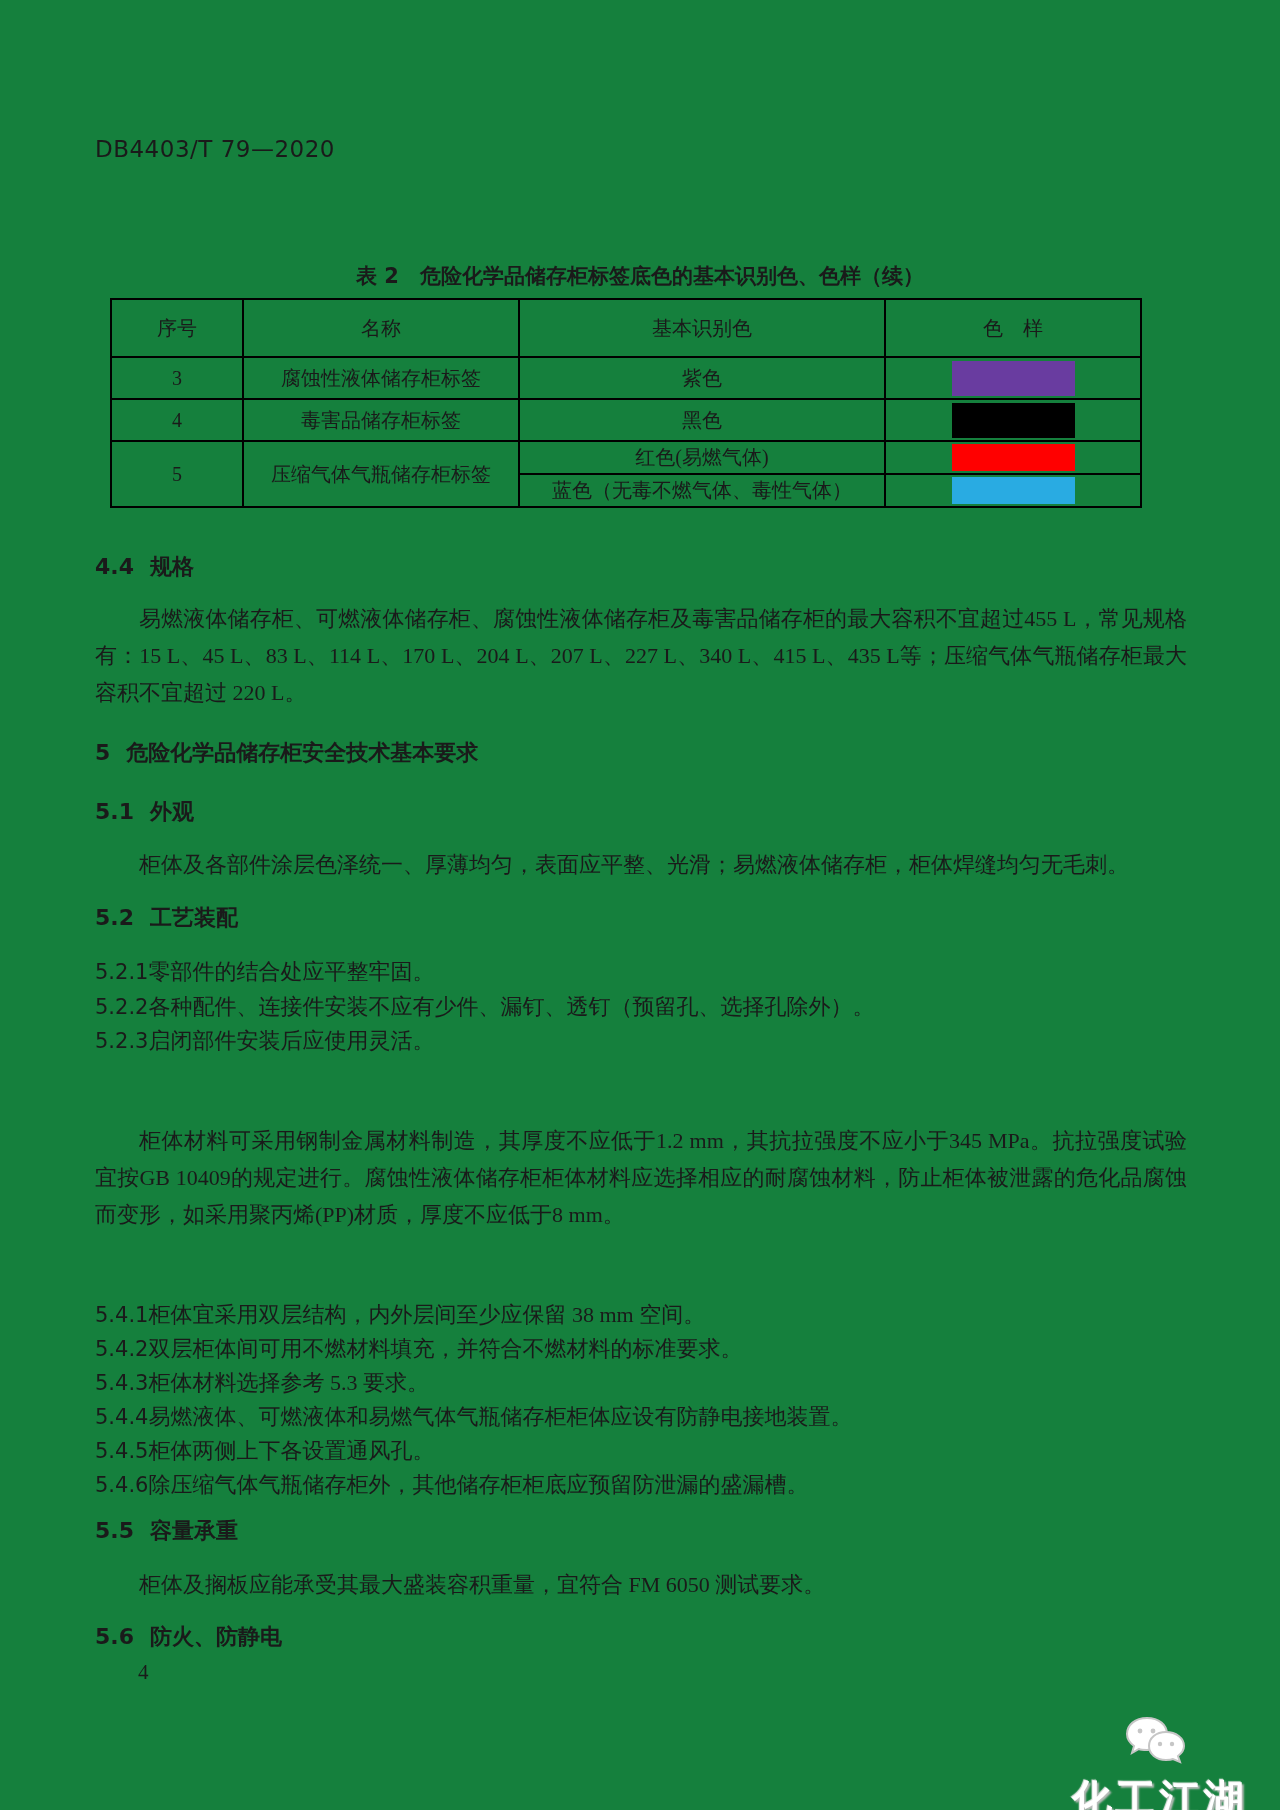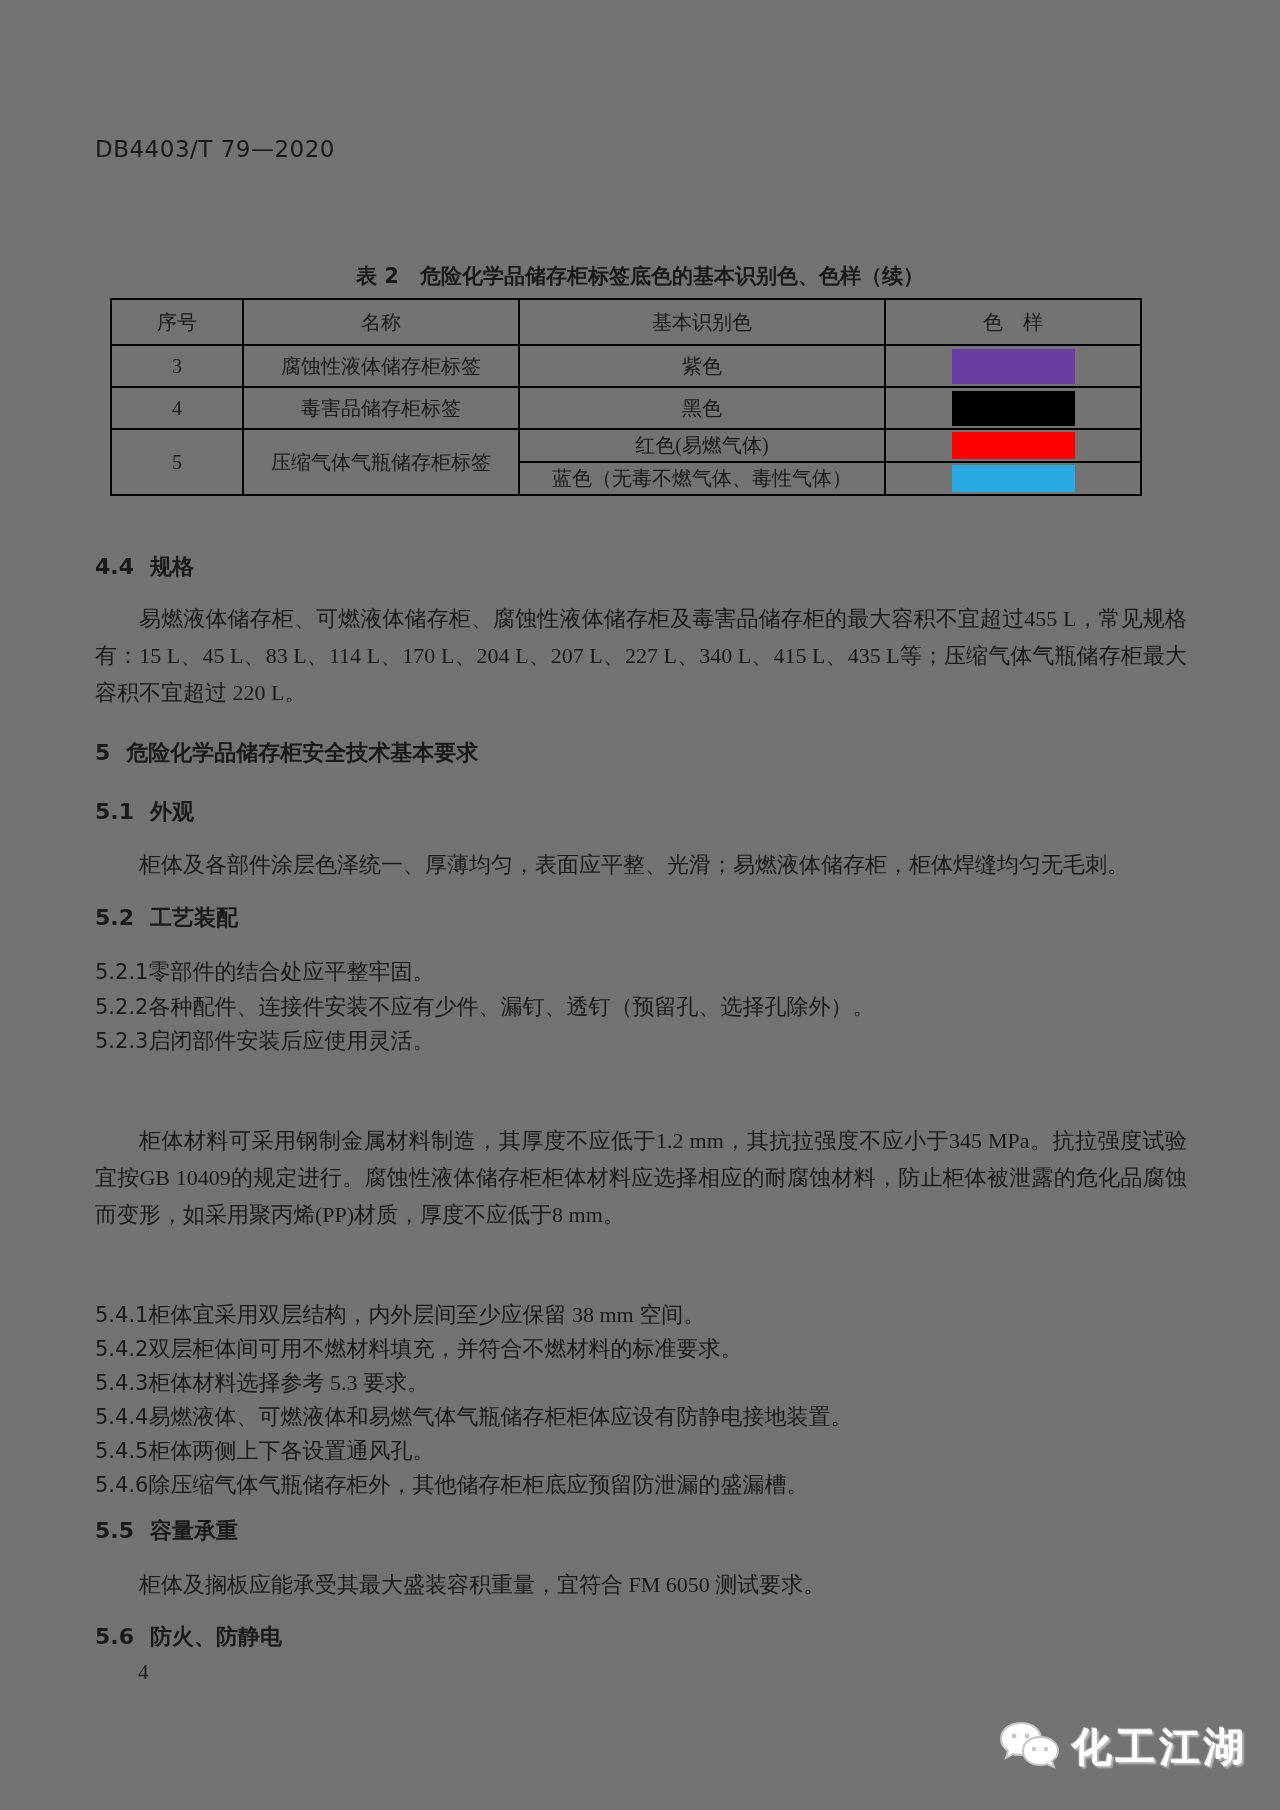--- a/index.html
+++ b/index.html
@@ -1,20 +1,20 @@
 <!DOCTYPE html>
 <html><head>
 <meta charset="utf-8">
 <style>
   html,body{margin:0;padding:0;background:#e9e9e9;}
   #page{
     position:relative;
     width:1280px;height:1810px;
     margin:0 auto;
-    background:#737373;
+    background:#15803d;
     overflow:hidden;
     color:#1a1a1a;
     font-family:"Liberation Serif","DejaVu Serif",serif;
   }
   .abs{position:absolute;}
   .doc-code{
     left:95px;top:136px;
     font-family:"DejaVu Sans","Liberation Sans",sans-serif;
     font-size:23px;letter-spacing:0.5px;
   }
@@ -30,21 +30,21 @@
     border-collapse:collapse;
     table-layout:fixed;
     font-size:20px;
   }
   table.color-table td,table.color-table th{
     border:2px solid #000;
     text-align:center;vertical-align:middle;
     font-weight:normal;
     padding:0;
   }
-  tr.hrow{height:46px;}
+  tr.hrow{height:58px;}
   tr.r34{height:42px;}
   tr.r5{height:33px;}
   .swatch{
     margin:0 auto;
     width:123px;
   }
   .sw-big{height:35px;}
   .sw-small{height:27px;}
   .h1,.h2{
     left:95px;width:1090px;
@@ -70,20 +70,21 @@
     font-size:21px;
   }
   .page-num{
     left:138px;top:1660px;
     font-size:21px;
   }
   .watermark{
     right:32px;top:1712px;
     display:flex;align-items:center;
     height:70px;
+    flex-direction:column;
   }
   .wm-text{
     font-family:"DejaVu Sans","Liberation Sans",sans-serif;
     font-weight:bold;font-size:40px;
     color:#ffffff;
     letter-spacing:4px;
     text-shadow:2px 2px 2px #bdbdbd, -1px -1px 1px #e8e8e8;
   }
   .wm-icon{margin-right:10px;}
 </style>

